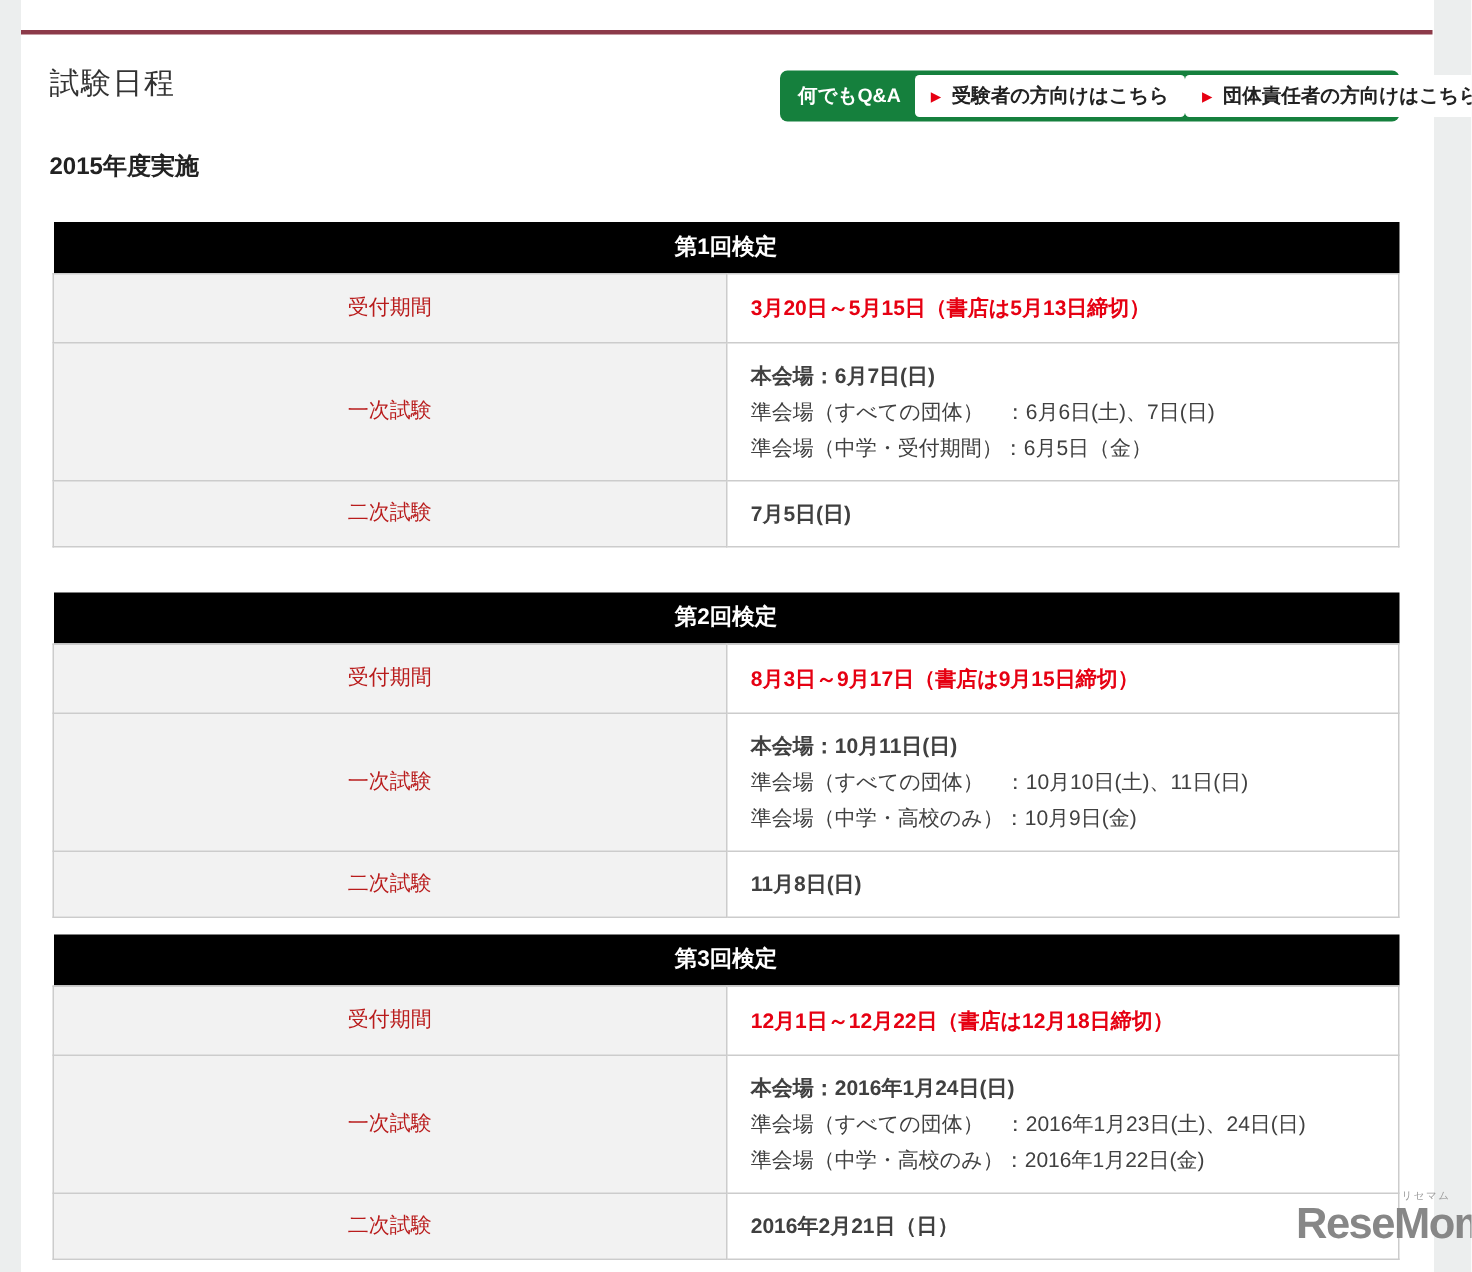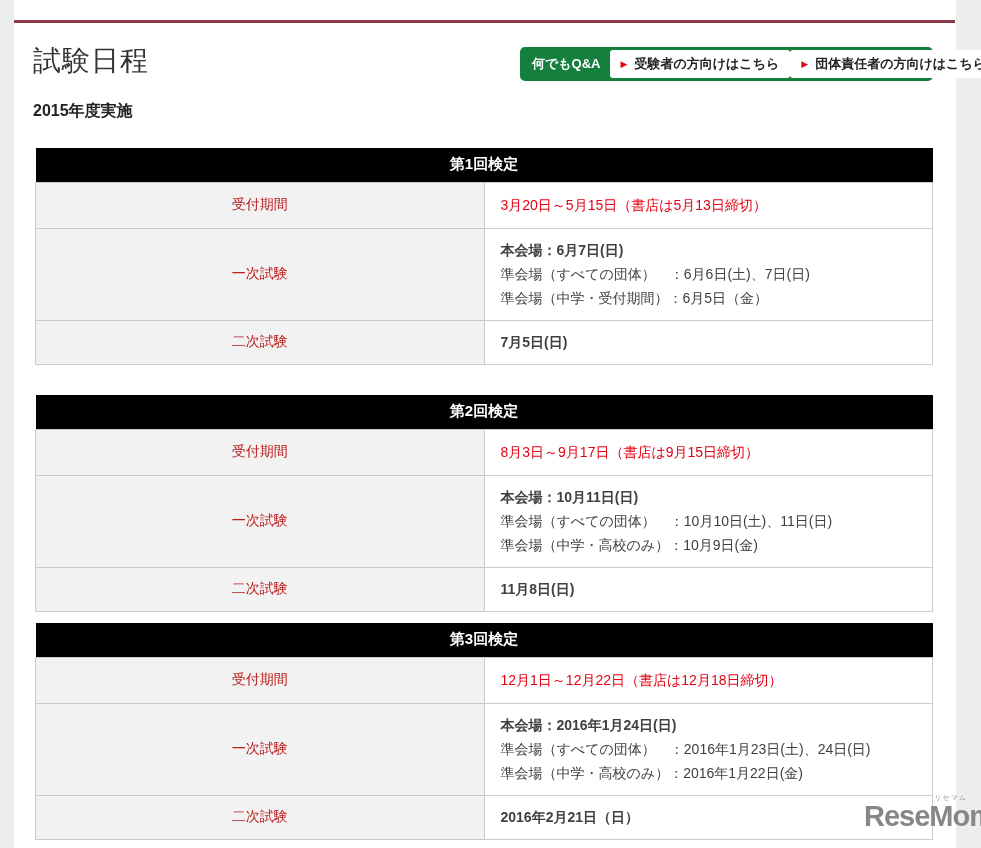--- a/index.html
+++ b/index.html
@@ -15,21 +15,21 @@
   .strip { position: absolute; top: 0; height: 848px; background: #eceeee; }
   .strip-left  { left: 0; width: 14px; }
   .strip-right { left: 956px; width: 25px; }
   .top-line {
     position: absolute; left: 14px; top: 20px;
     width: 941px; height: 3px;
     background: #8c3a49;
   }
   .page-title {
     position: absolute; left: 33px; top: 42px;
-    margin: 0; font-size: 28px; font-weight: 400; color: #333;
+    margin: 0; font-size: 20px; font-weight: 400; color: #333;
     letter-spacing: 1px;
   }
   .page-subtitle {
     position: absolute; left: 33px; top: 101px;
     font-size: 16px; font-weight: bold; color: #222;
   }
   
   .btn-widget {
     position: absolute; left: 520px; top: 47px;
     width: 413px; height: 34px;
@@ -77,21 +77,21 @@
     color: #b91c1c;
     padding: 0;
   }
   .value-cell { background: #fff; padding: 4px 4px 4px 16px; }
   .h-small { height: 46px; }
   .h-multi { height: 92px; }
   .h-last  { height: 44px; }
   .cell-line { line-height: 24px; color: #404040; }
   .cell-line:empty { display: none; }
   .line-bold { font-weight: bold; }
-  .line-red  { font-weight: normal; color: #e60012; }
+  .line-red  { font-weight: bold; color: #e60012; }
   
   .watermark {
     position: absolute; left: 864px; top: 794px;
     width: 116px; text-align: right;
     color: #878787;
     line-height: 1;
   }
   .wm-ruby {
     display: block;
     font-size: 7px; letter-spacing: 1px;

